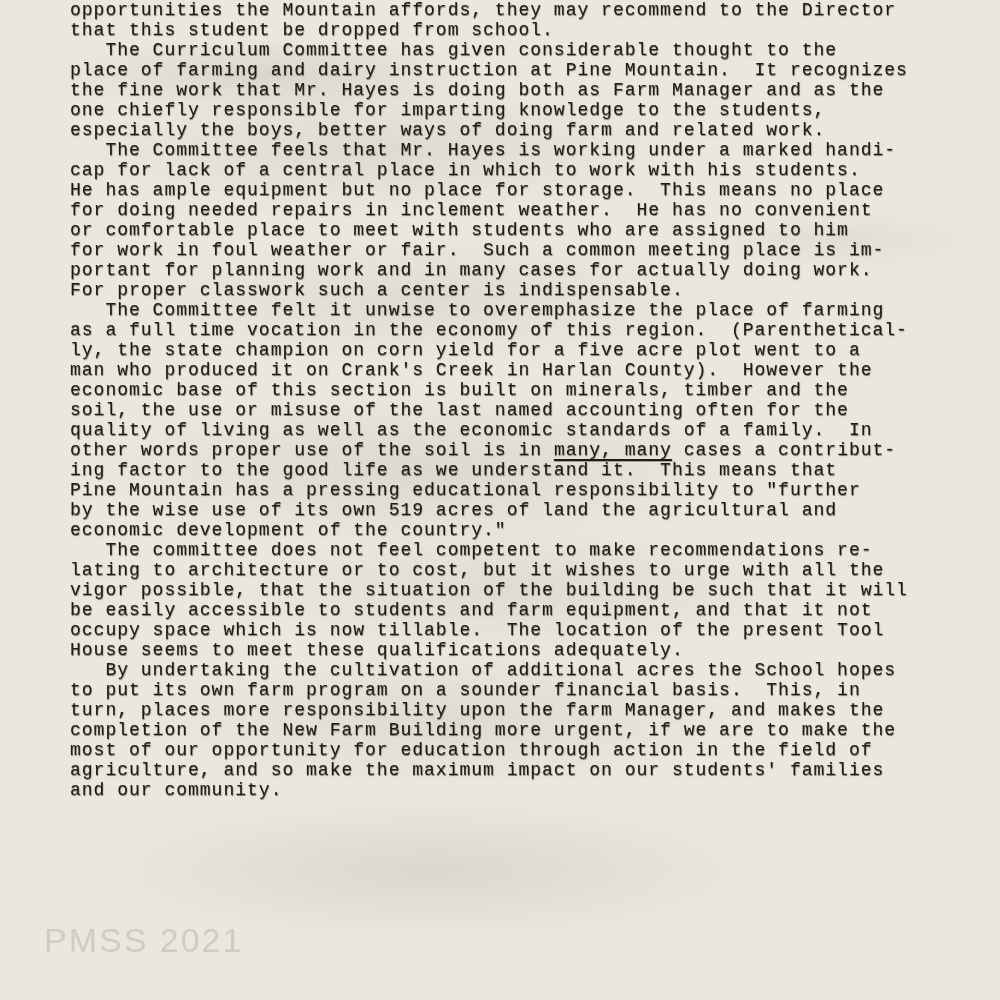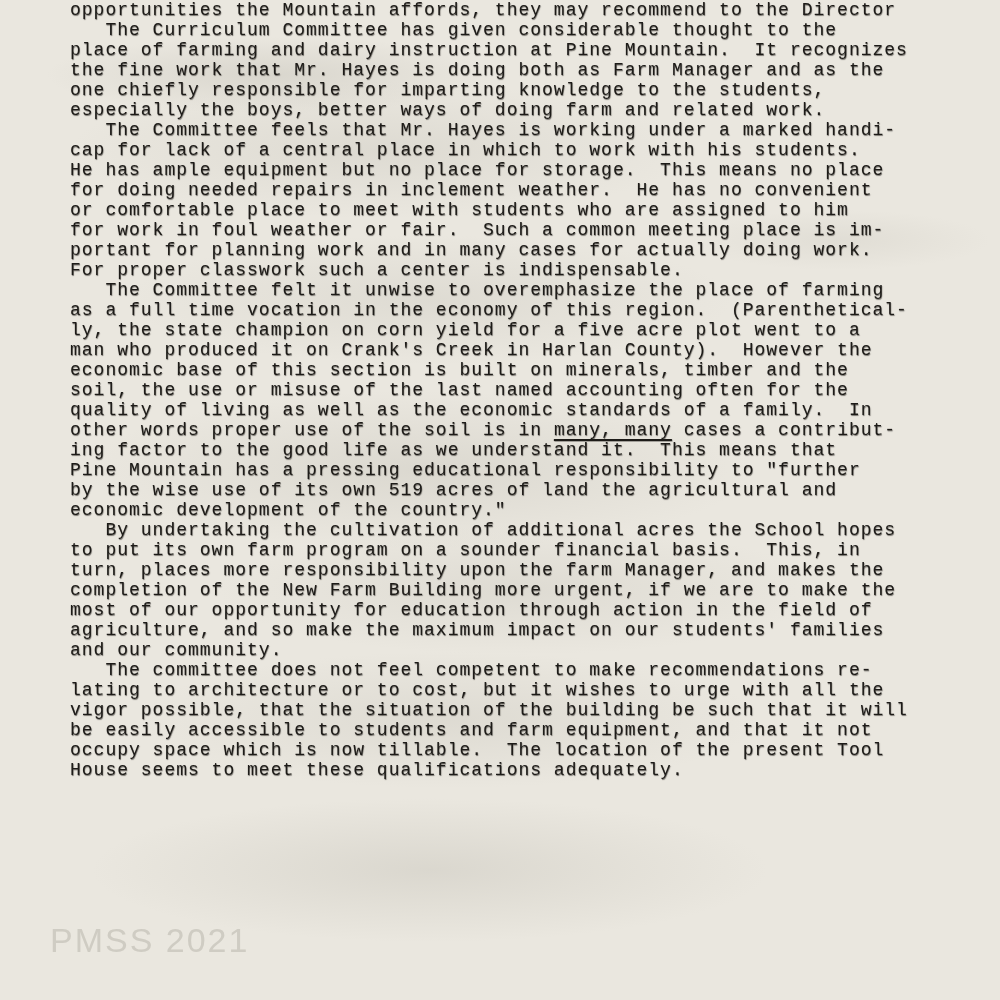--- a/index.html
+++ b/index.html
@@ -54,36 +54,37 @@
   }
   .para-first { margin-top: 21px; }
   .para { margin-top: 19px; }
   .u {
     text-decoration: underline;
     text-underline-offset: 4px;
     text-decoration-thickness: 1.5px;
   }
   .watermark {
     position: absolute;
-    left: 50px;
+    left: 44px;
     top: 921px;
     font-family: "Liberation Sans", sans-serif;
     font-size: 34px;
     letter-spacing: 2px;
     color: var(--watermark, #cfccc3);
     pointer-events: none;
   }
 </style>
 </head>
 <body>
 
 <div class="scan-texture"></div>
 
 <div class="typed">
   <p class="clipped">opportunities the Mountain affords, they may recommend to the Director</p>
+  <p class="intro-line">that this student be dropped from school.</p>
   <p class="para-first">   The Curriculum Committee has given considerable thought to the
 place of farming and dairy instruction at Pine Mountain.  It recognizes
 the fine work that Mr. Hayes is doing both as Farm Manager and as the
 one chiefly responsible for imparting knowledge to the students,
 especially the boys, better ways of doing farm and related work.</p>
   <p class="para">   The Committee feels that Mr. Hayes is working under a marked handi-
 cap for lack of a central place in which to work with his students.
 He has ample equipment but no place for storage.  This means no place
 for doing needed repairs in inclement weather.  He has no convenient
 or comfortable place to meet with students who are assigned to him
@@ -95,28 +96,28 @@
 ly, the state champion on corn yield for a five acre plot went to a
 man who produced it on Crank's Creek in Harlan County).  However the
 economic base of this section is built on minerals, timber and the
 soil, the use or misuse of the last named accounting often for the
 quality of living as well as the economic standards of a family.  In
 other words proper use of the soil is in </span><span class="u">many, many</span><span> cases a contribut-
 ing factor to the good life as we understand it.  This means that
 Pine Mountain has a pressing educational responsibility to "further
 by the wise use of its own 519 acres of land the agricultural and
 economic development of the country."</span></p>
+  <p class="para">   The committee does not feel competent to make recommendations re-
+lating to architecture or to cost, but it wishes to urge with all the
+vigor possible, that the situation of the building be such that it will
+be easily accessible to students and farm equipment, and that it not
+occupy space which is now tillable.  The location of the present Tool
+House seems to meet these qualifications adequately.</p>
   <p class="para">   By undertaking the cultivation of additional acres the School hopes
 to put its own farm program on a sounder financial basis.  This, in
 turn, places more responsibility upon the farm Manager, and makes the
 completion of the New Farm Building more urgent, if we are to make the
 most of our opportunity for education through action in the field of
 agriculture, and so make the maximum impact on our students' families
 and our community.</p>
-  <p class="para">   The committee does not feel competent to make recommendations re-
-lating to architecture or to cost, but it wishes to urge with all the
-vigor possible, that the situation of the building be such that it will
-be easily accessible to students and farm equipment, and that it not
-occupy space which is now tillable.  The location of the present Tool
-House seems to meet these qualifications adequately.</p>
 </div>
 
 <div class="watermark">PMSS 2021</div>
 
 </body></html>

